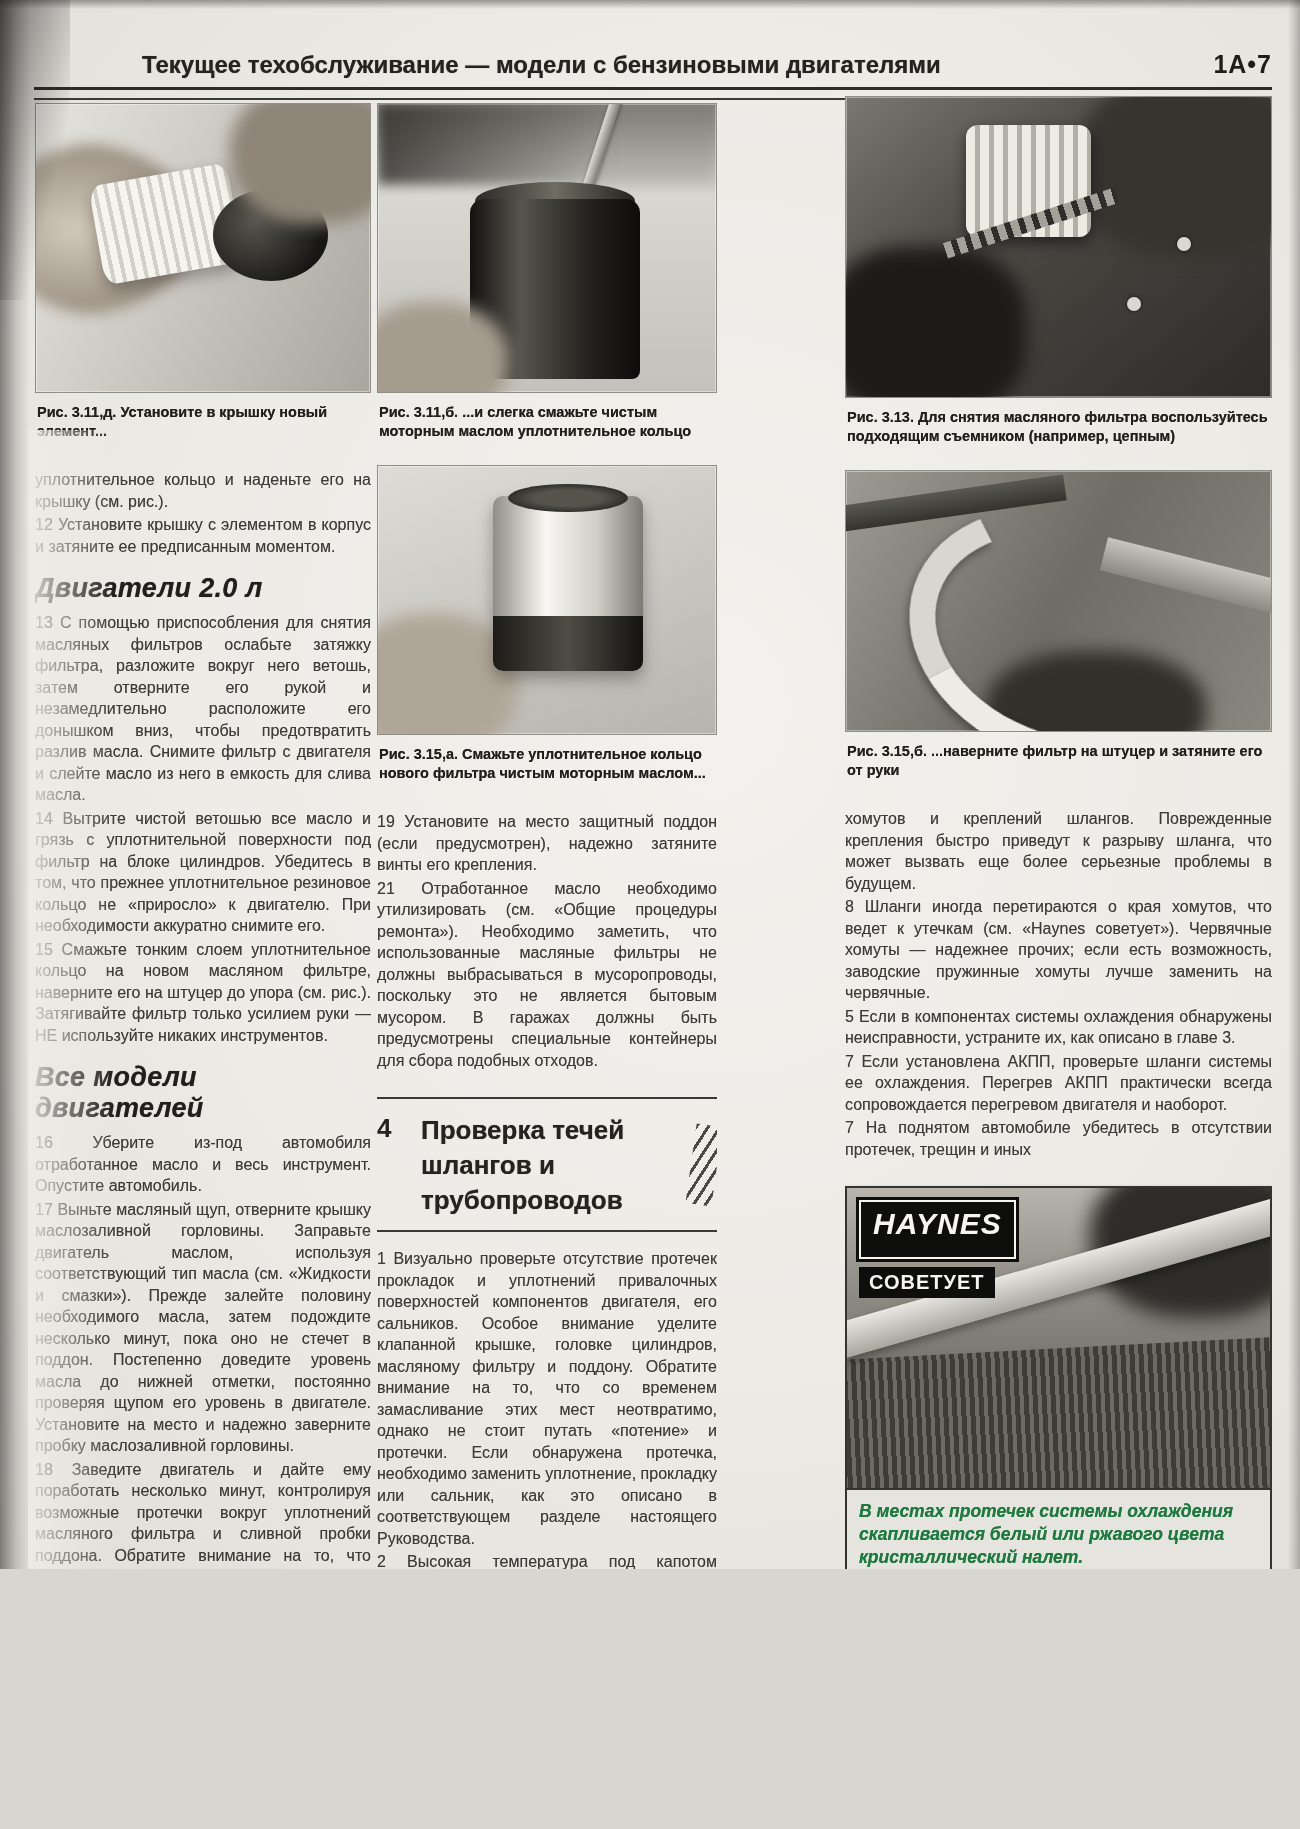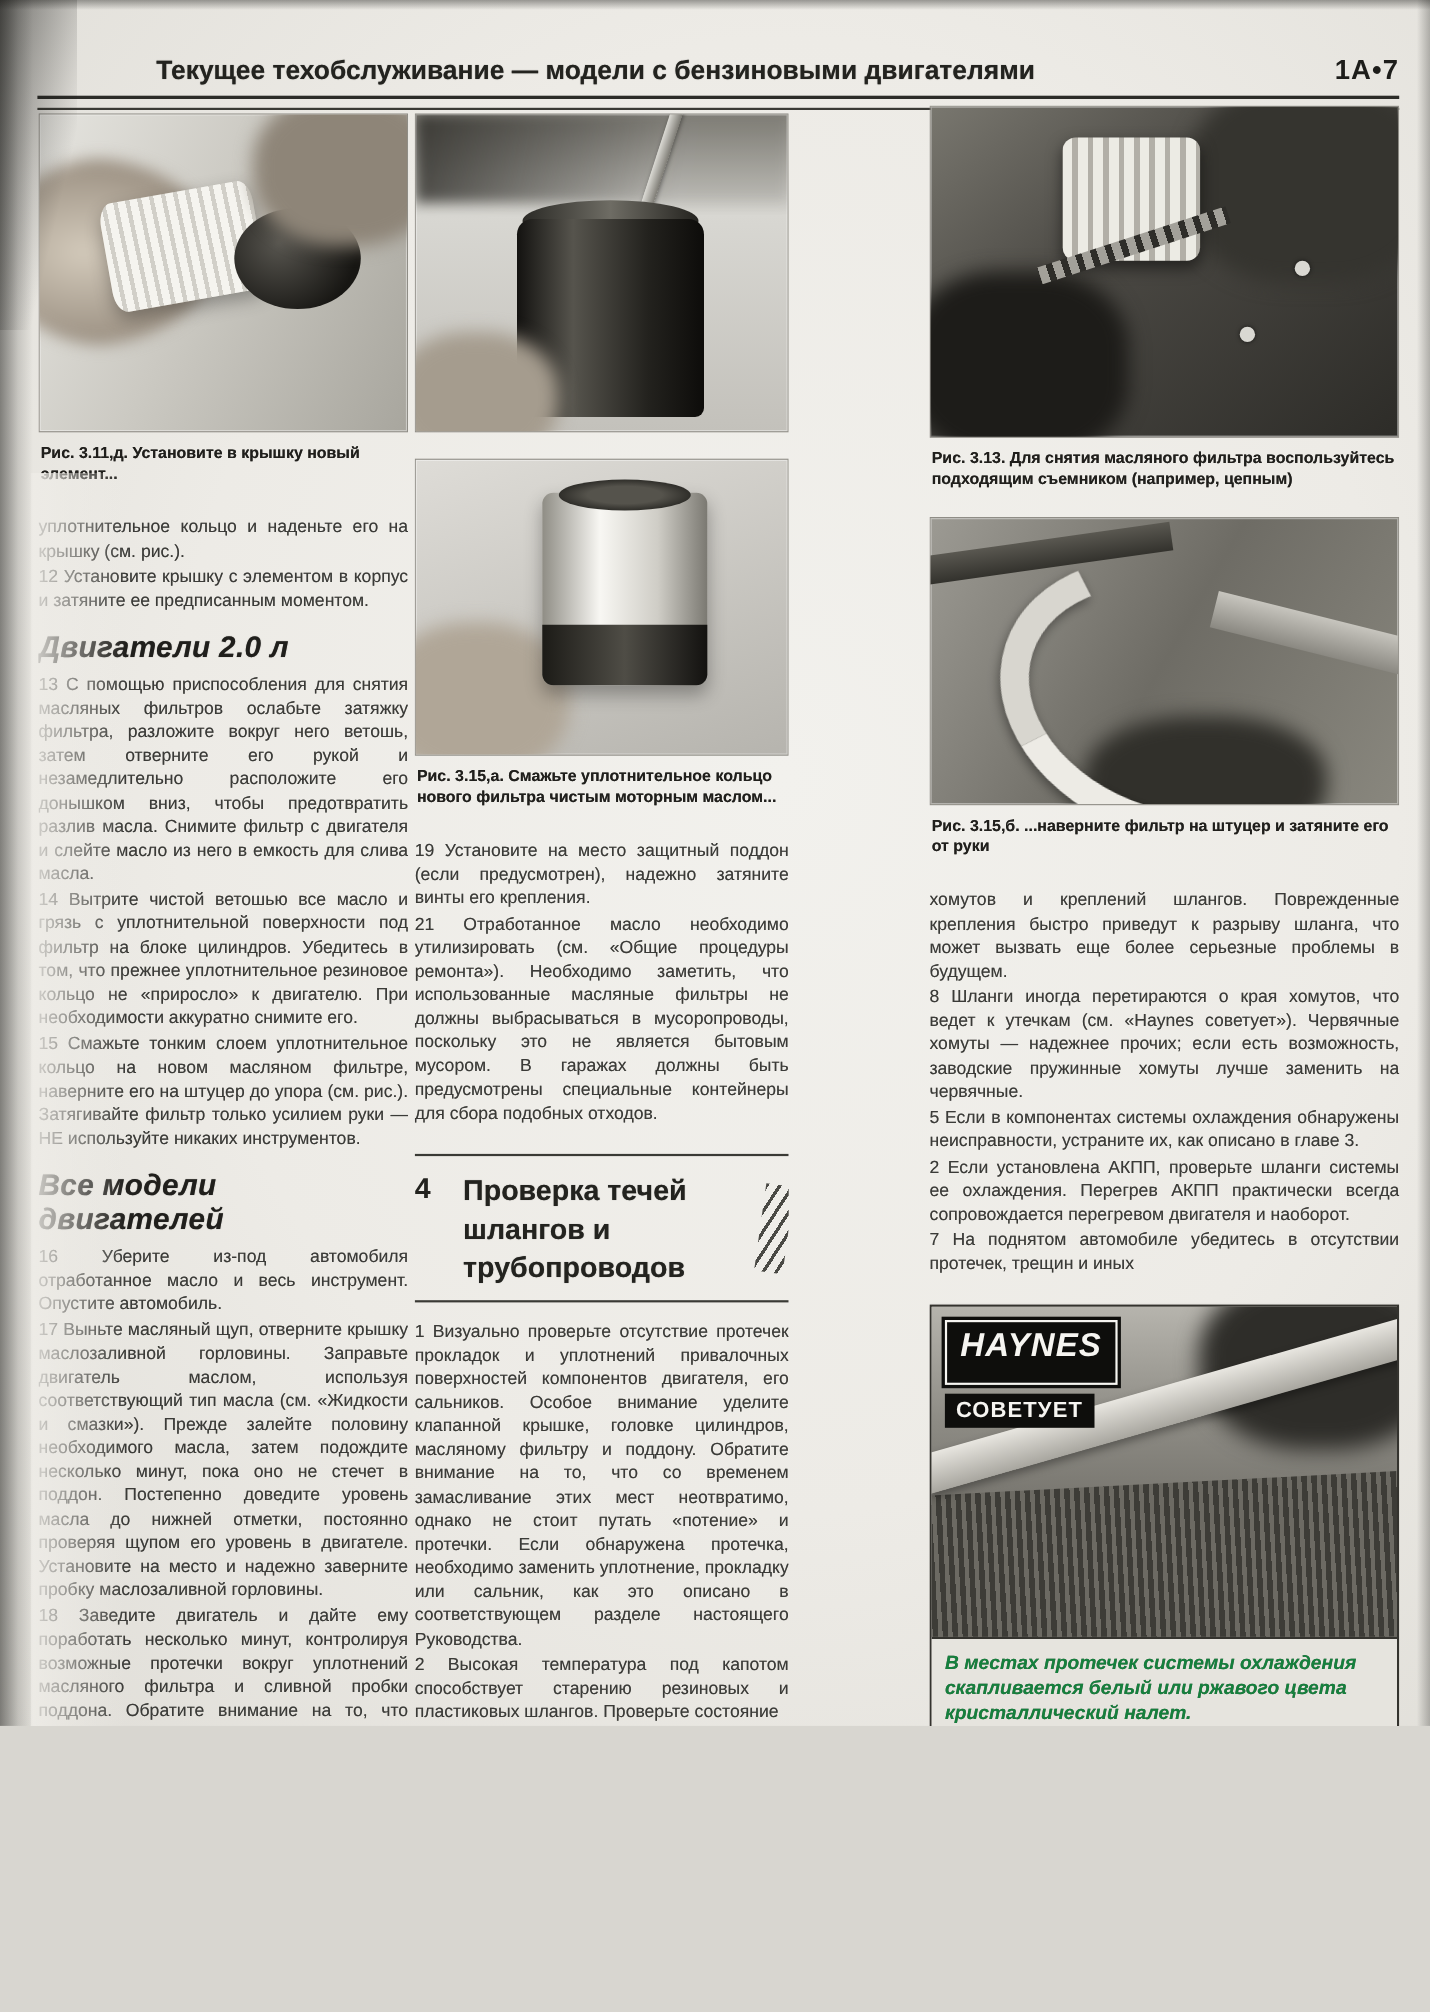--- a/index.html
+++ b/index.html
@@ -147,20 +147,21 @@
   </div>
 
   <div class="col col-mid">
     <div class="photo ph2">
       <div class="shape dark-top"></div>
       <div class="shape rod"></div>
       <div class="shape lid"></div>
       <div class="shape canister"></div>
       <div class="shape hand"></div>
     </div>
+    <p class="cap-txt">Рис. 3.11,б. ...и слегка смажьте чистым моторным маслом уплотнительное кольцо</p>
 
     <div class="photo ph4 mt-md">
       <div class="shape hand"></div>
       <div class="shape filter"></div>
       <div class="shape band"></div>
       <div class="shape opening"></div>
     </div>
     <p class="cap-txt">Рис. 3.15,а. Смажьте уплотнительное кольцо нового фильтра чистым моторным маслом...</p>
 
     <p class="body-txt mt-lg">19  Установите на место защитный поддон (если предусмотрен), надежно затяните винты его крепления.</p>
@@ -193,21 +194,21 @@
       <div class="shape blob"></div>
       <div class="shape pipe1"></div>
       <div class="shape pipe2"></div>
       <div class="shape hose"></div>
     </div>
     <p class="cap-txt">Рис. 3.15,б. ...наверните фильтр на штуцер и затяните его от руки</p>
 
     <p class="body-txt mt-lg">хомутов и креплений шлангов. Поврежденные крепления быстро приведут к разрыву шланга, что может вызвать еще более серьезные проблемы в будущем.</p>
     <p class="body-txt">8  Шланги иногда перетираются о края хомутов, что ведет к утечкам (см. «Haynes советует»). Червячные хомуты — надежнее прочих; если есть возможность, заводские пружинные хомуты лучше заменить на червячные.</p>
     <p class="body-txt">5  Если в компонентах системы охлаждения обнаружены неисправности, устраните их, как описано в главе 3.</p>
-    <p class="body-txt">2  Если установлена АКПП, проверьте шланги системы ее охлаждения. Перегрев АКПП практически всегда сопровождается перегревом двигателя и наоборот.</p>
+    <p class="body-txt">7  Если установлена АКПП, проверьте шланги системы ее охлаждения. Перегрев АКПП практически всегда сопровождается перегревом двигателя и наоборот.</p>
     <p class="body-txt">7  На поднятом автомобиле убедитесь в отсутствии протечек, трещин и иных</p>
 
     <div class="haynes-box">
       <div class="hx-photo">
         <div class="hx-dark"></div>
         <div class="hx-fins"></div>
         <div class="hx-tube"></div>
         <div class="hx-logo">
           <span class="hx-logo-main">HAYNES</span><br>
           <span class="hx-logo-sub">СОВЕТУЕТ</span>

